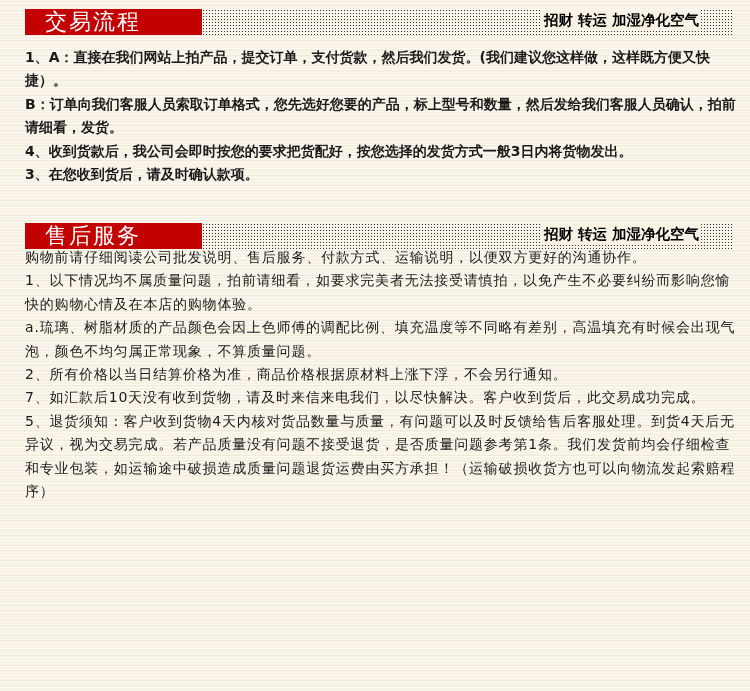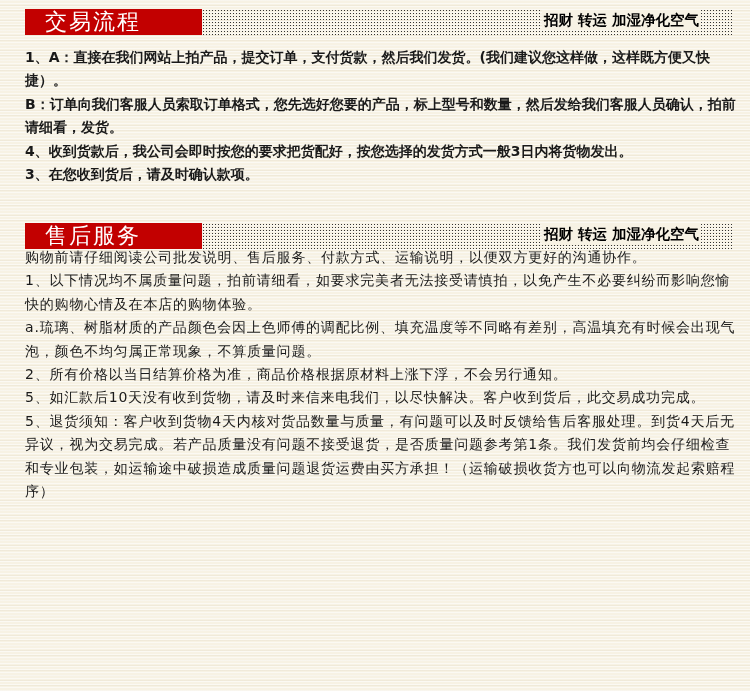--- a/index.html
+++ b/index.html
@@ -61,15 +61,15 @@
   <div class="hdr-dots">
     <span class="hdr-slogan">招财 转运 加湿净化空气</span>
   </div>
 </div>
 
 <div class="content s2" style="top:246px;">
   <p>购物前请仔细阅读公司批发说明、售后服务、付款方式、运输说明，以便双方更好的沟通协作。</p>
   <p>1、以下情况均不属质量问题，拍前请细看，如要求完美者无法接受请慎拍，以免产生不必要纠纷而影响您愉快的购物心情及在本店的购物体验。</p>
   <p>a.琉璃、树脂材质的产品颜色会因上色师傅的调配比例、填充温度等不同略有差别，高温填充有时候会出现气泡，颜色不均匀属正常现象，不算质量问题。</p>
   <p>2、所有价格以当日结算价格为准，商品价格根据原材料上涨下浮，不会另行通知。</p>
-  <p>5、如汇款后10天没有收到货物，请及时来信来电我们，以尽快解决。客户收到货后，此交易成功完成。</p>
+  <p>7、如汇款后10天没有收到货物，请及时来信来电我们，以尽快解决。客户收到货后，此交易成功完成。</p>
   <p>5、退货须知：客户收到货物4天内核对货品数量与质量，有问题可以及时反馈给售后客服处理。到货4天后无异议，视为交易完成。若产品质量没有问题不接受退货，是否质量问题参考第1条。我们发货前均会仔细检查和专业包装，如运输途中破损造成质量问题退货运费由买方承担！（运输破损收货方也可以向物流发起索赔程序）</p>
 </div>
 
 </body></html>

